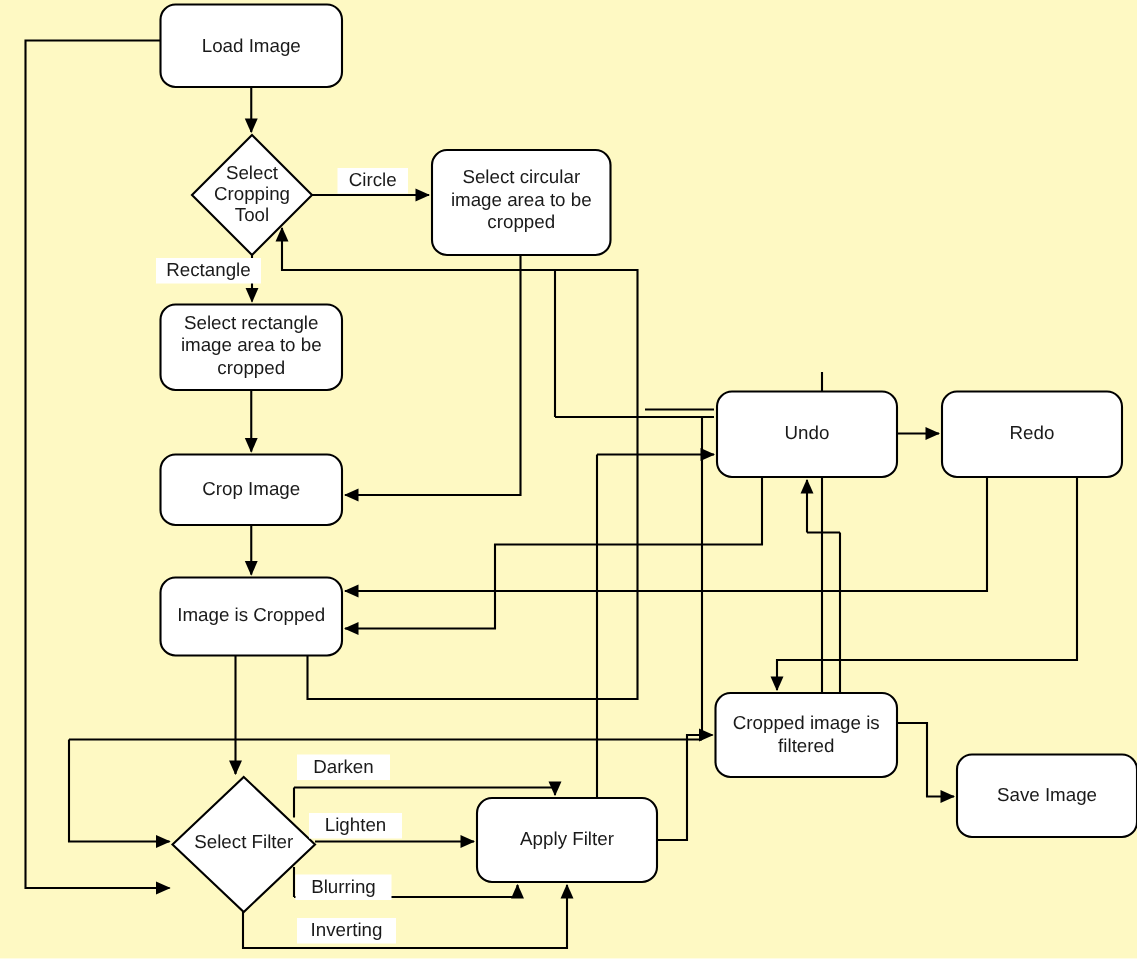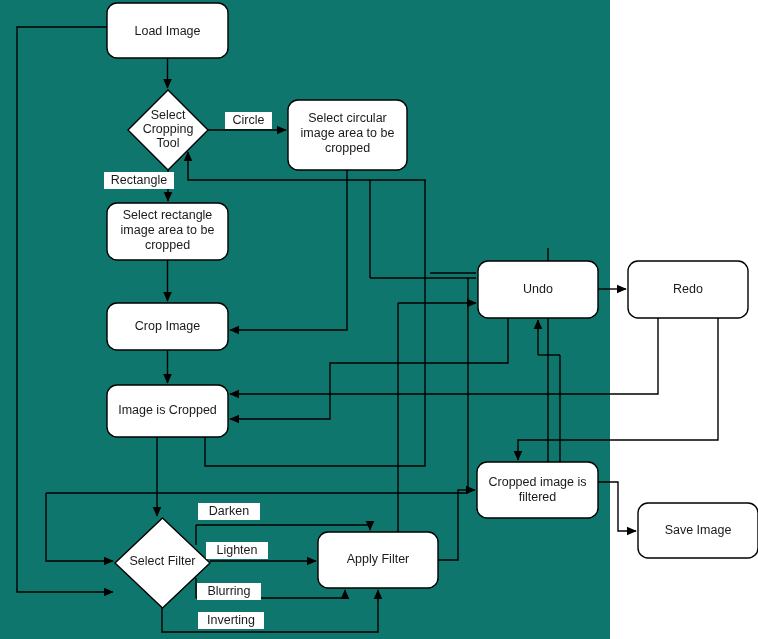--- a/index.html
+++ b/index.html
@@ -8,23 +8,23 @@
     background: #ffffff;
   }
   body {
     width: 758px;
     height: 639px;
     font-family: "Liberation Sans", sans-serif;
     overflow: hidden;
   }
   #flowchart-root {
     position: relative;
-    width: 610px;
+    width: 758px;
     height: 639px;
-    background: #0f766e;
+    background: #fef9c3;
   }
   svg#diagram {
     display: block;
     width: 758px;
     height: 639px;
   }
   .node-shape {
     fill: #ffffff;
     stroke: #000000;
     stroke-width: 1.4;

